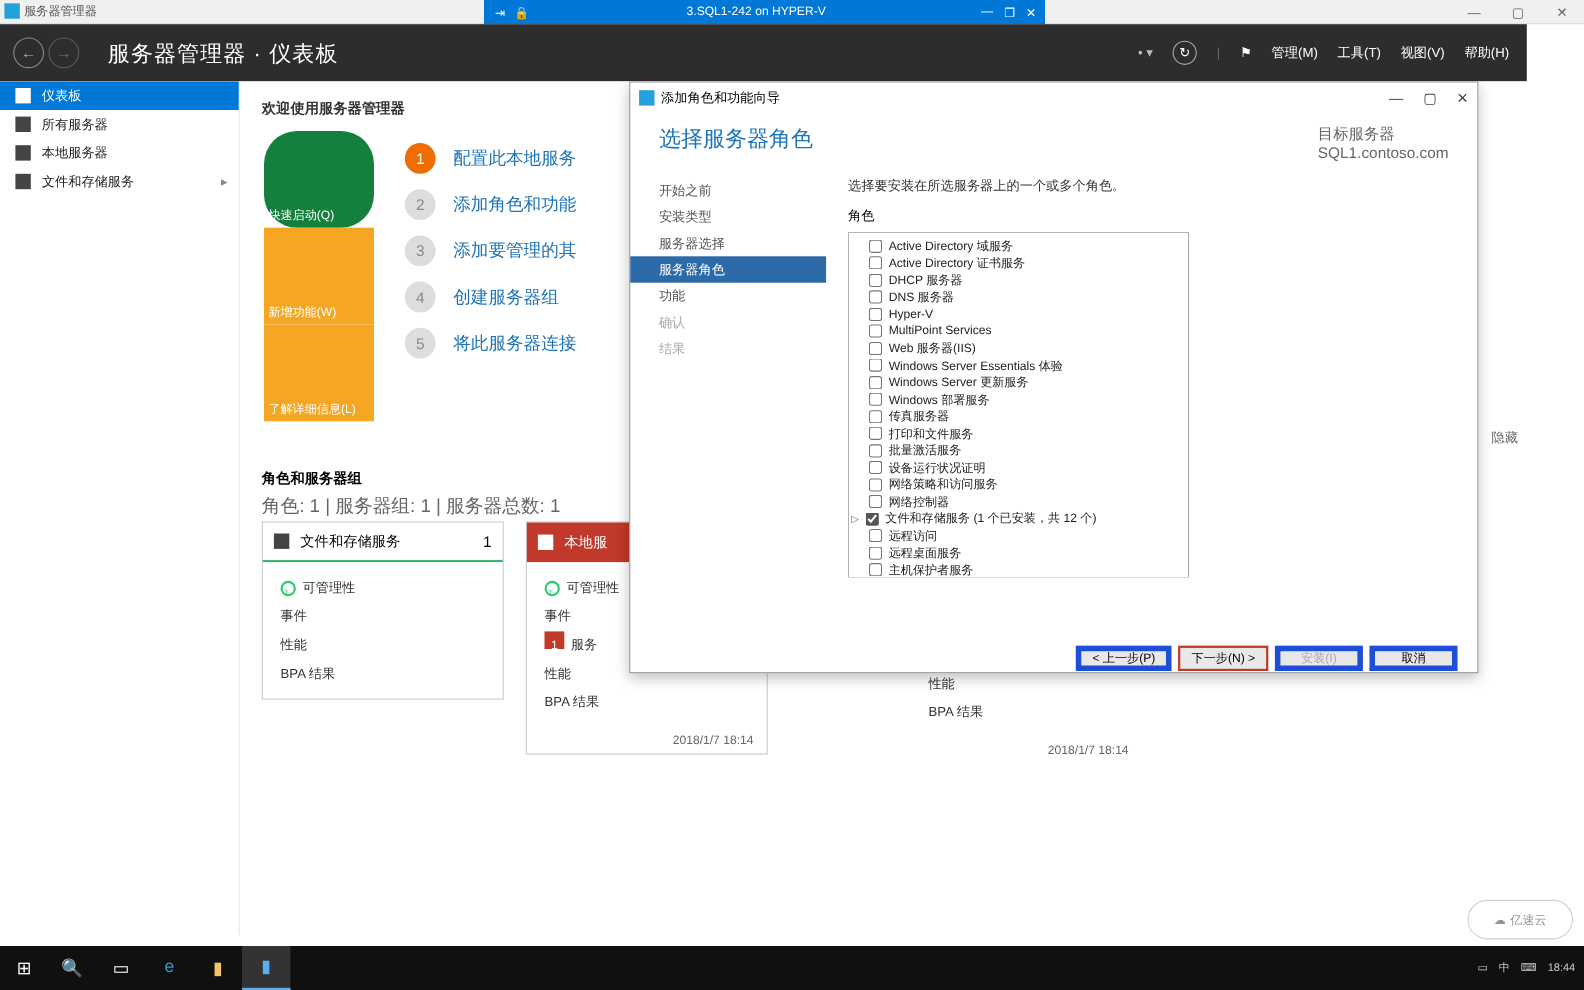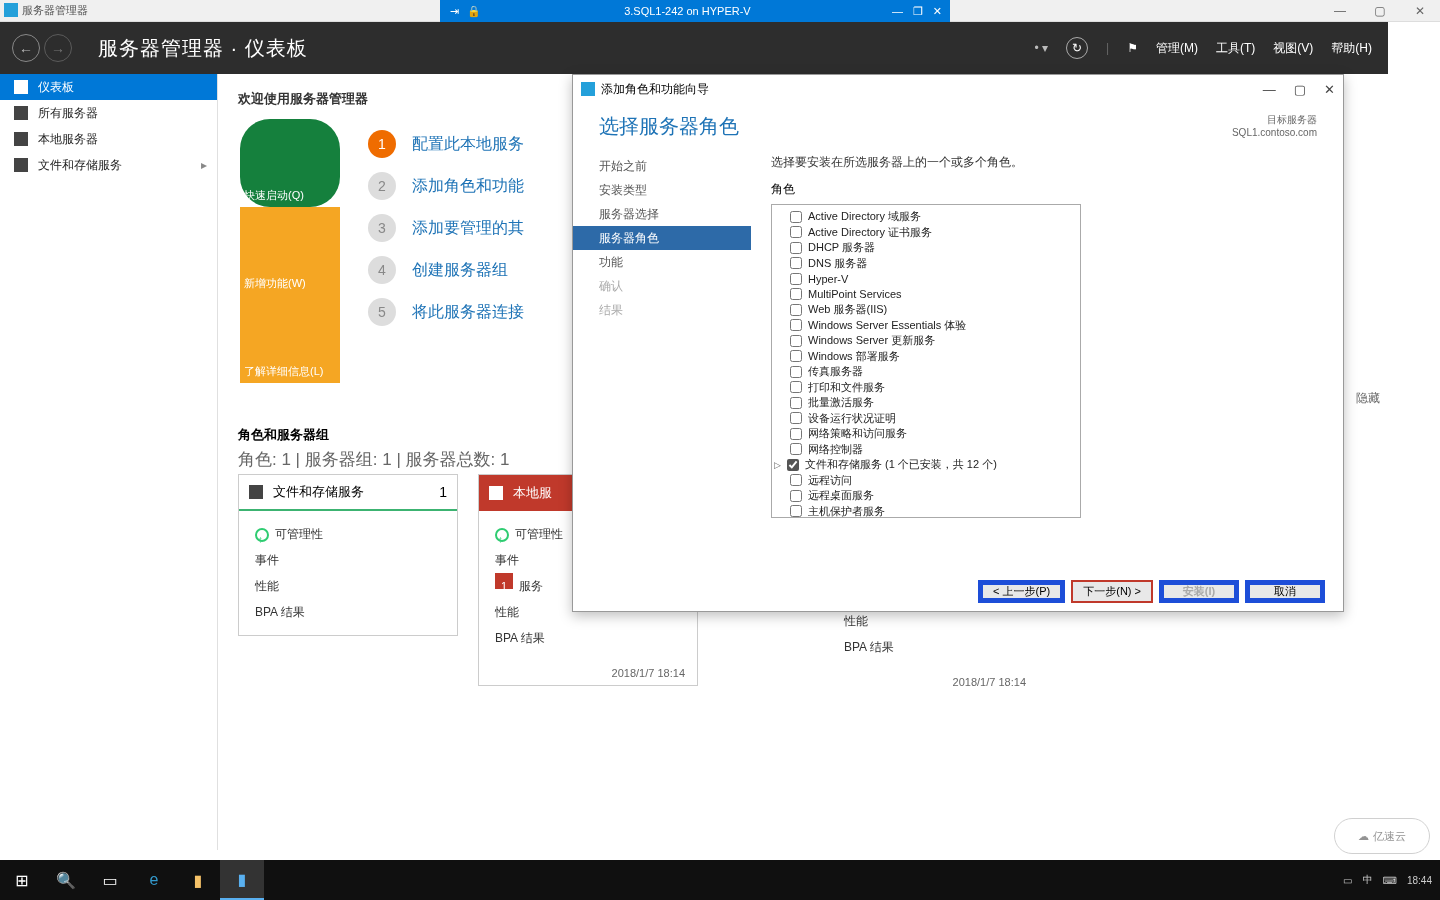--- a/index.html
+++ b/index.html
@@ -61,40 +61,40 @@
 .red-badge { display:inline-block; width:18px; height:16px; background:#c0392b; color:#fff; font-size:11px; text-align:center; margin-right:6px;}
 .card-foot { text-align:right; padding:6px 12px; font-size:11px; color:#666; }
 
 
 .wizard { position:absolute; left:572px; top:74px; width:772px; height:538px; background:#fff; border:1px solid #999; box-shadow:0 4px 12px rgba(0,0,0,0.25); }
 .wiz-title { height:28px; display:flex; align-items:center; padding:0 8px; font-size:12px; }
 .wiz-title .wt-ico { width:14px; height:14px; background:#24a0da; margin-right:6px; }
 .wiz-title .wt-btns { margin-left:auto; display:flex; gap:18px; color:#444; font-size:13px; }
 .wiz-head { padding:10px 26px 6px; display:flex; }
 .wiz-head .wh-title { font-size:20px; color:#1e73b6; }
-.wiz-head .wh-target { margin-left:auto; text-align:right; font-size:10px; color:#666; }
+.wiz-head .wh-target { margin-left:auto; text-align:left; font-size:14px; color:#666; }
 .wiz-body { display:flex; height:420px; }
 .wiz-nav { width:178px; padding-top:8px; }
 .wiz-nav .wn-item { height:24px; padding-left:26px; font-size:12px; color:#555; display:flex; align-items:center;font-family:Liberation Mono, monospace; }
 .wiz-nav .wn-item.sel { background:#2d6aa8; color:#fff; }
 .wiz-nav .wn-item.dis { color:#aaa; }
 .wiz-main { flex:1; padding:8px 20px 0 20px; font-size:12px; }
 .wiz-main .intro { color:#333; margin-bottom:10px; }
 .wiz-cols { display:flex; gap:26px; }
 .roles-col { width:310px; }
 .roles-col .col-title { font-weight:normal; margin-bottom:6px; }
 .roles-box { border:1px solid #aaa; height:314px; overflow-y:auto; padding:4px 6px; background:#fff; }
 .role-row { display:flex; align-items:center; height:15.5px; font-size:11px; color:#222; gap:6px; white-space:nowrap;}
 .role-row input { width:12px; height:12px; }
 .role-row .tri { font-size:9px; color:#666; margin-left:-4px;}
 .desc-col { flex:1; font-size:11px; color:#333; line-height:16px; }
 .wiz-footer { height:50px; border-top:0; display:flex; align-items:center; justify-content:flex-end; gap:6px; padding-right:18px; }
 .wbtn { min-width:80px; height:23px; border:5px solid #1d4ed8; background:#e8e8e8; font-size:11px; padding:0 10px; display:flex; align-items:center; justify-content:center;}
 .wbtn.primary { border:2px solid #c0392b; }
-.wbtn.disabled { color:#aaa;font-weight:bold; }
+.wbtn.disabled { color:#aaa; }
 
 
 .taskbar { position:absolute; left:0; bottom:0; width:1440px; height:40px; background:#101010; display:flex; align-items:center; }
 .taskbar .tb-item { width:44px; height:40px; display:flex; align-items:center; justify-content:center; color:#fff; font-size:16px; }
 .taskbar .tb-item.active { background:#333; border-bottom:2px solid #59b0f0;}
 .taskbar .tray { margin-left:auto; display:flex; align-items:center; color:#ccc; font-size:10px; gap:10px; padding-right:8px; }
 .watermark { position:absolute; right:10px; bottom:46px; width:96px; height:36px; border:1px solid #ccc; border-radius:18px; display:flex; align-items:center; justify-content:center; font-size:11px; color:#888; gap:4px; background:#fff; opacity:0.9;}
 .hide-label { position:absolute; right:8px; top:316px; font-size:12px; color:#666; writing-mode:horizontal-tb;}
 </style>
 </head>

